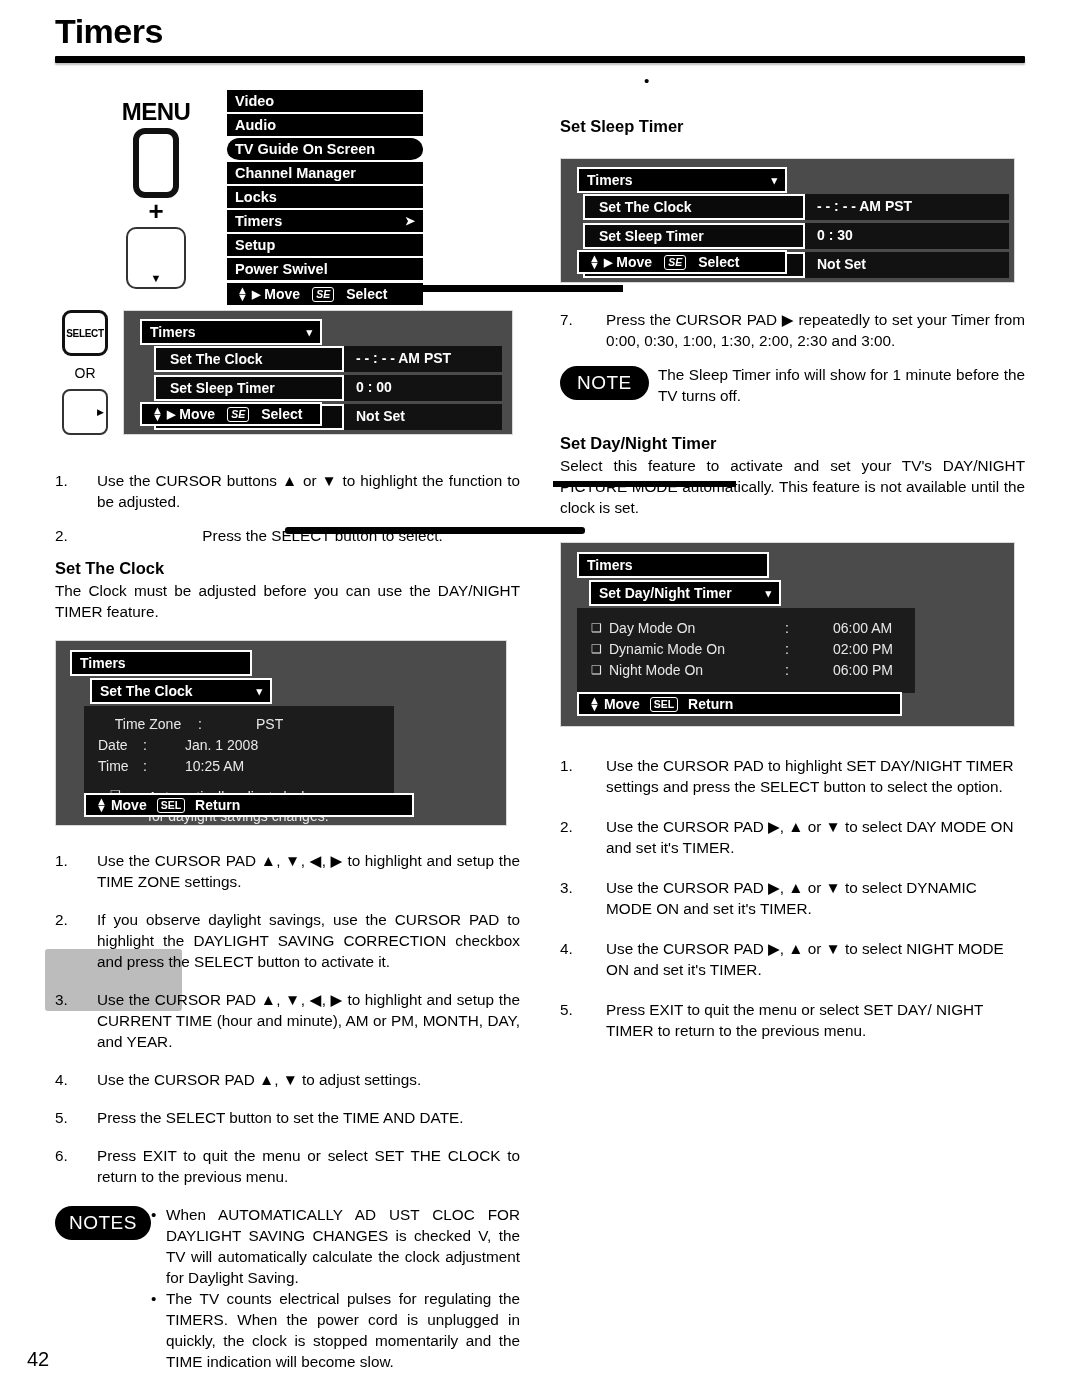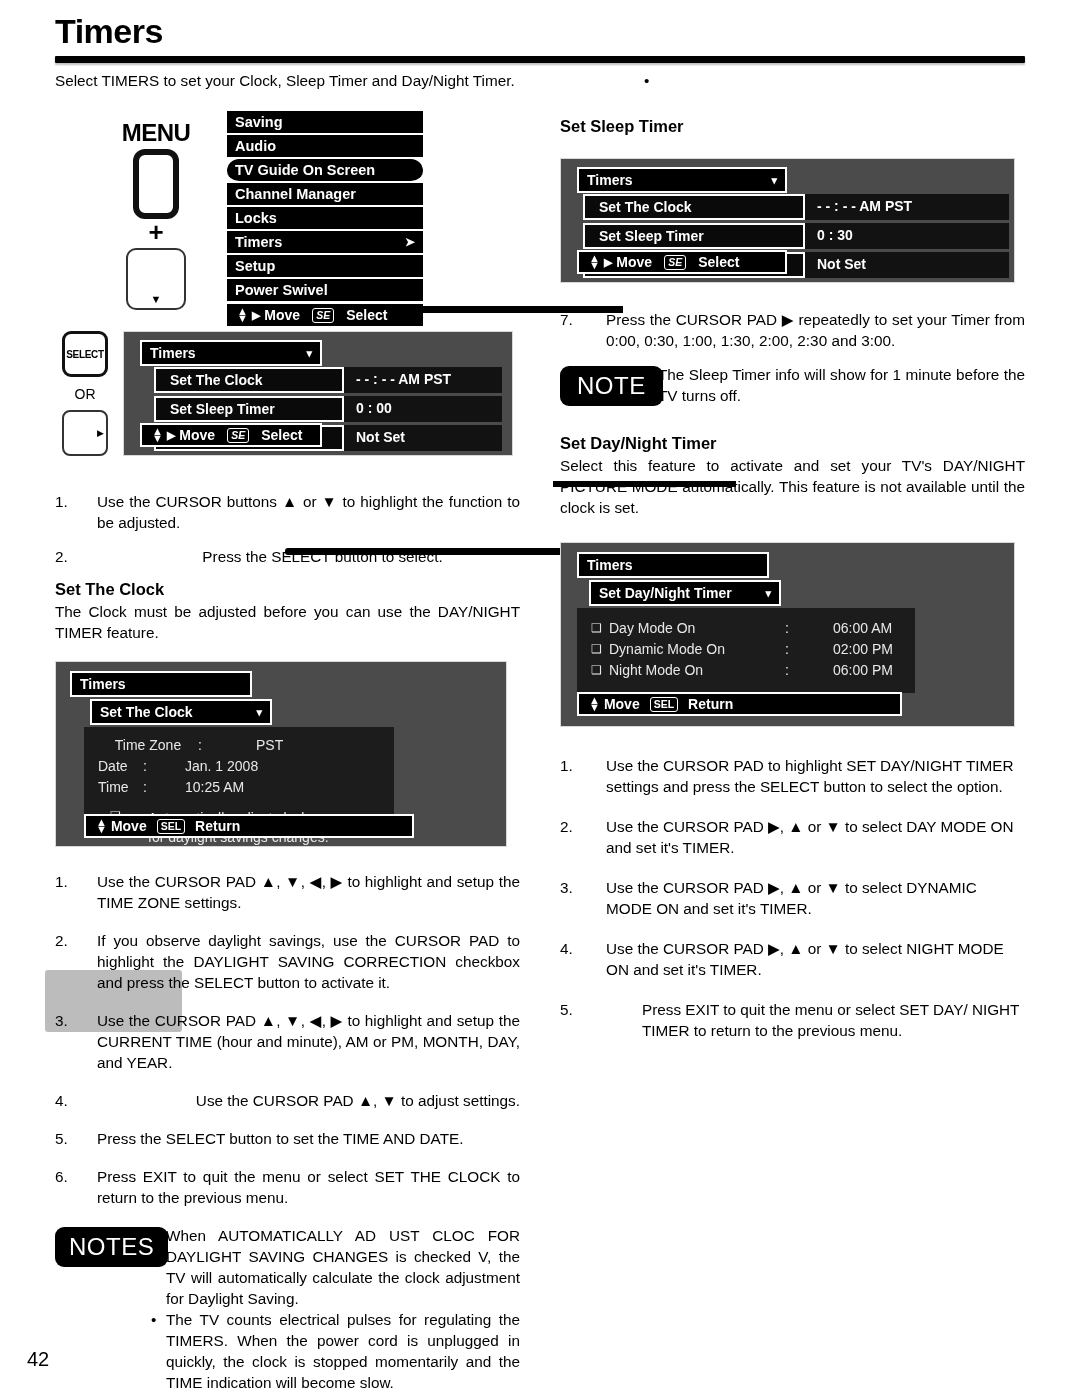--- a/index.html
+++ b/index.html
@@ -107,60 +107,59 @@
   }
   .btn-sel{
     width:46px;height:46px;border:3px solid #111;border-radius:9px;
     background:#fff;box-sizing:border-box;position:relative;
     display:flex;align-items:center;justify-content:center;
     font-size:10px;font-weight:bold;letter-spacing:-0.3px;
   }
 
   
   .tag{
-    background:#000;color:#fff;border-radius:9px;
-    font-size:24px;font-weight:normal;
+    background:#000;color:#fff;border-radius:17px;
+    font-size:19px;font-weight:normal;
     padding:6px 14px;display:inline-block;letter-spacing:0.5px;
   }
 
   
   .redact-bar{position:absolute;background:#000;}
   .gray-hl{position:absolute;background:#b0b0b0;opacity:.85;}
 
   .pagenum{position:absolute;left:27px;top:1348px;font-size:20px;}
 </style>
 </head>
 <body>
 
 <div class="page">
 
   <div class="title">Timers</div>
   <div class="rule"></div>
 
   <div class="col-left">
 
-    <p class="body">Select TIMERS to set your Clock, Sleep Timer and Day/Night Timer.</p>
 
     <div style="position:relative;height:218px;margin-top:18px;">
 
       <div style="position:absolute;left:58px;top:10px;width:86px;text-align:center;">
         <div style="font-size:24px;font-weight:bold;letter-spacing:-0.5px;">MENU</div>
         <div style="display:flex;justify-content:center;margin-top:2px;">
           <div class="btn-tall"></div>
         </div>
         <div style="font-size:26px;font-weight:bold;margin-top:-2px;">+</div>
         <div style="display:flex;justify-content:center;margin-top:0px;">
           <div class="btn-pad">
             <span style="position:absolute;left:50%;bottom:3px;transform:translateX(-50%);font-size:11px;">▼</span>
           </div>
         </div>
       </div>
 
       <div style="position:absolute;left:172px;top:2px;width:196px;">
-        <div style="background:#000;color:#fff;font-weight:bold;font-size:14.5px;padding:3px 0 3px 8px;border-bottom:2px solid #fff;">Saving</div>
+        <div style="background:#000;color:#fff;font-weight:bold;font-size:14.5px;padding:3px 0 3px 8px;border-bottom:2px solid #fff;">Video</div>
         <div style="background:#000;color:#fff;font-weight:bold;font-size:14.5px;padding:3px 0 3px 8px;border-bottom:2px solid #fff;">Audio</div>
         <div style="background:#000;color:#fff;font-weight:bold;font-size:14.5px;padding:3px 0 3px 8px;border-bottom:2px solid #fff;border-radius:12px;">TV Guide On Screen</div>
         <div style="background:#000;color:#fff;font-weight:bold;font-size:14.5px;padding:3px 0 3px 8px;border-bottom:2px solid #fff;">Channel Manager</div>
         <div style="background:#000;color:#fff;font-weight:bold;font-size:14.5px;padding:3px 0 3px 8px;border-bottom:2px solid #fff;">Locks</div>
         <div style="background:#000;color:#fff;font-weight:bold;font-size:14.5px;padding:3px 8px 3px 8px;border-bottom:2px solid #fff;display:flex;justify-content:space-between;align-items:center;">
           <span>Timers</span>
           <span style="font-size:12px;">➤</span>
         </div>
         <div style="background:#000;color:#fff;font-weight:bold;font-size:14.5px;padding:3px 0 3px 8px;">Setup</div>
         <div style="height:2px;background:#fff;width:90px;"></div>
@@ -308,21 +307,21 @@
       <div class="oitem" style="margin-bottom:17px;">
         <span class="num">2.</span>
         <span class="txt">If you observe daylight savings, use the CURSOR PAD to highlight the DAYLIGHT SAVING CORRECTION checkbox and press the SELECT button to activate it.</span>
       </div>
       <div class="oitem" style="margin-bottom:17px;">
         <span class="num">3.</span>
         <span class="txt">Use the CURSOR PAD ▲, ▼, ◀, ▶ to highlight and setup the CURRENT TIME (hour and minute), AM or PM, MONTH, DAY, and YEAR.</span>
       </div>
       <div class="oitem" style="margin-bottom:17px;">
         <span class="num">4.</span>
-        <span class="txt" style="text-align:right;">Use the CURSOR PAD ▲, ▼ to adjust settings.</span>
+        <span class="txt" style="text-align:left;">Use the CURSOR PAD ▲, ▼ to adjust settings.</span>
       </div>
       <div class="oitem" style="margin-bottom:17px;">
         <span class="num">5.</span>
         <span class="txt" style="text-align:left;">Press the SELECT button to set the TIME AND DATE.</span>
       </div>
       <div class="oitem" style="margin-bottom:17px;">
         <span class="num">6.</span>
         <span class="txt">Press EXIT to quit the menu or select SET THE CLOCK to return to the previous menu.</span>
       </div>
     </div>
@@ -461,21 +460,21 @@
       <div class="oitem" style="margin-bottom:19px;">
         <span class="num" style="width:46px;flex:0 0 46px;">3.</span>
         <span class="txt" style="text-align:left;">Use the CURSOR PAD ▶, ▲ or ▼ to select DYNAMIC MODE ON and set it's TIMER.</span>
       </div>
       <div class="oitem" style="margin-bottom:19px;">
         <span class="num" style="width:46px;flex:0 0 46px;">4.</span>
         <span class="txt" style="text-align:left;">Use the CURSOR PAD ▶, ▲ or ▼ to select NIGHT MODE ON and set it's TIMER.</span>
       </div>
       <div class="oitem" style="margin-bottom:19px;">
         <span class="num" style="width:46px;flex:0 0 46px;">5.</span>
-        <span class="txt" style="text-align:left;margin-left:36px;">Press EXIT to quit the menu or select SET DAY/ NIGHT TIMER to return to the previous menu.</span>
+        <span class="txt" style="text-align:left;">Press EXIT to quit the menu or select SET DAY/ NIGHT TIMER to return to the previous menu.</span>
       </div>
     </div>
 
   </div>
 
   <div class="pagenum">42</div>
 
 </div>
 
 </body></html>

